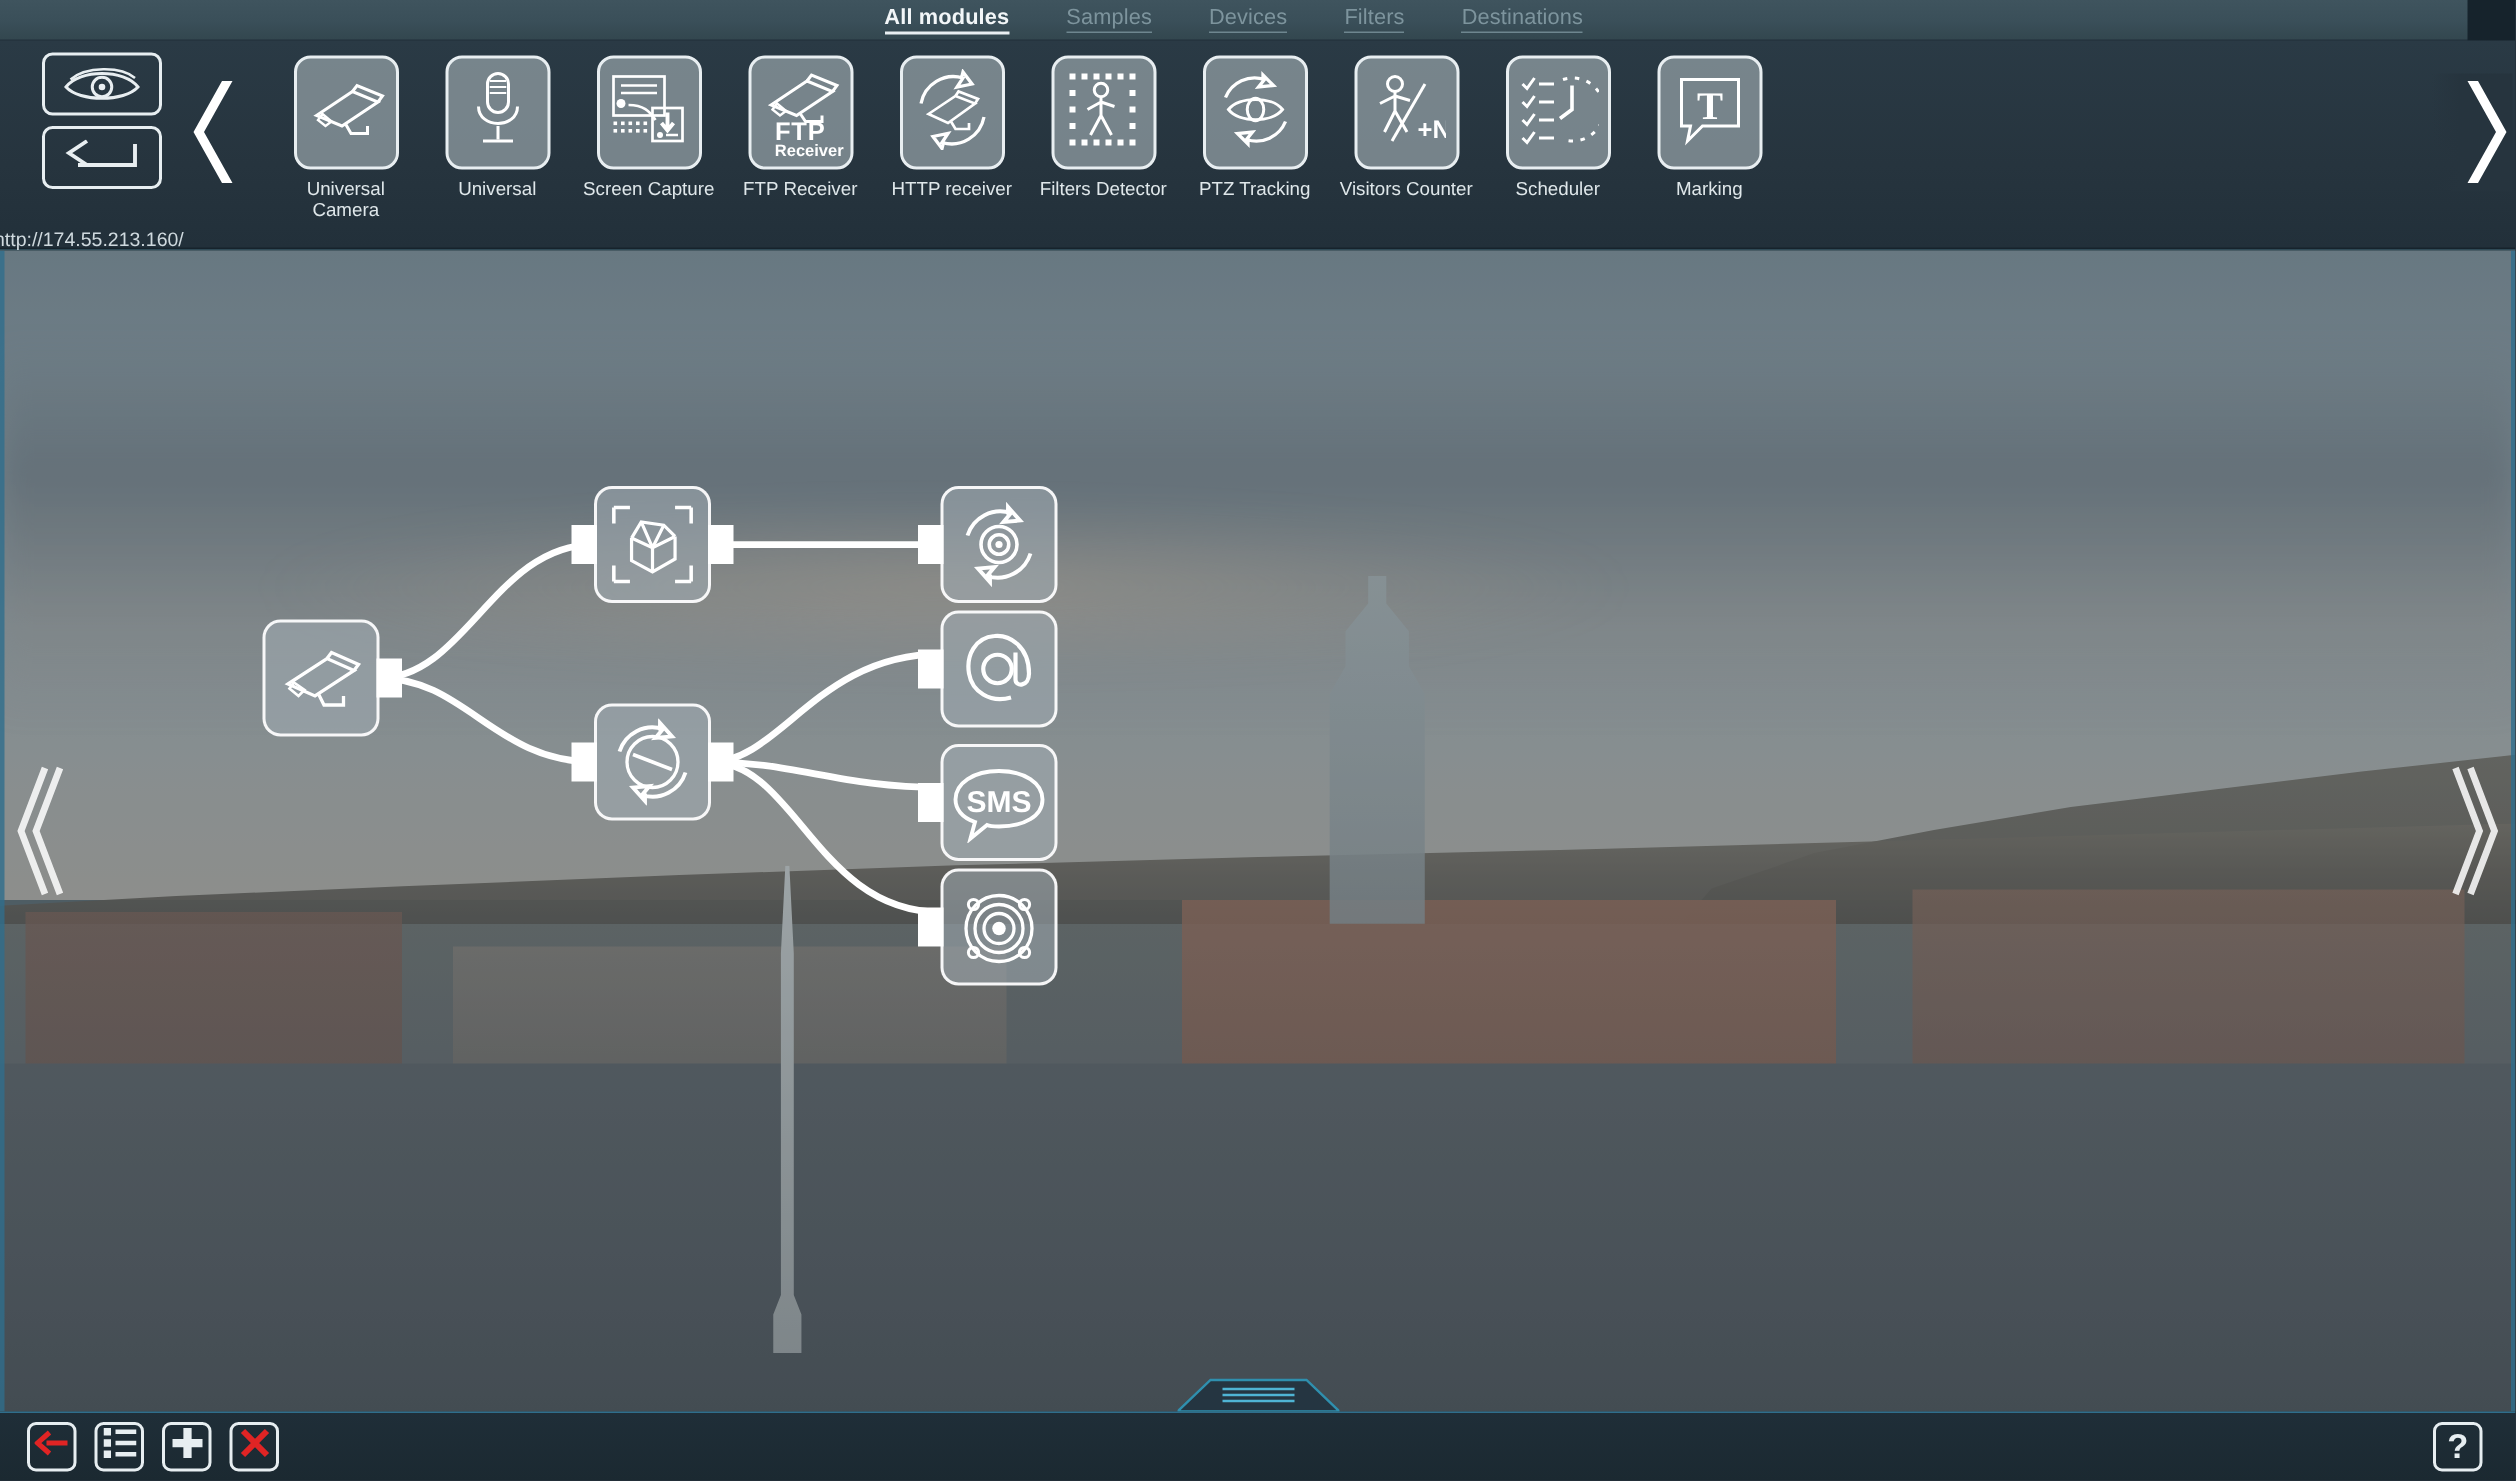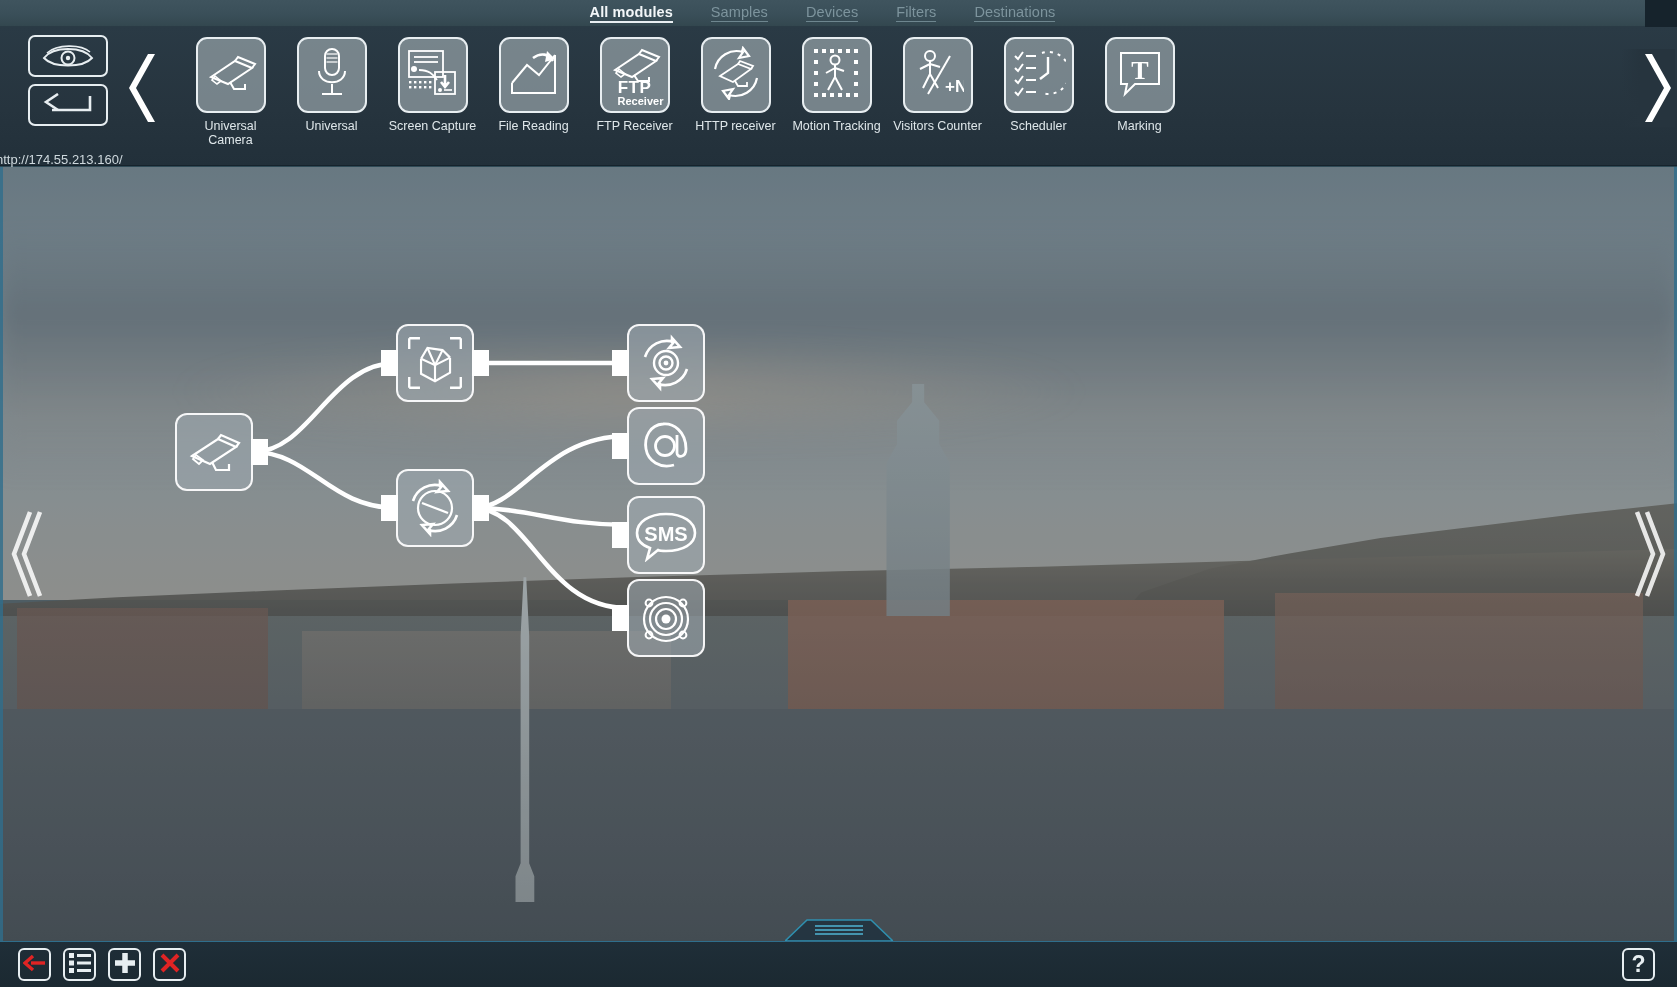--- a/index.html
+++ b/index.html
@@ -264,33 +264,20 @@
                 <rect x="12" y="38" width="2.4" height="2.4"></rect>
                   <rect x="17" y="38" width="2.4" height="2.4"></rect>
                 <rect x="22" y="38" width="2.4" height="2.4"></rect>
               </g>
             </svg>
           </span>
         </div>
         <div class="mlabel">Screen Capture</div>
       </div>
 
-      <div class="module">
-        <div class="tile">
-          <span>
-            <svg width="50" height="48" viewBox="0 0 50 48">
-              <path d="M3 34 L18 16 L30 26 L46 6" fill="none" stroke="#fff" stroke-width="2"></path>
-              <path d="M3 34 L3 44 L46 44 L46 6" fill="none" stroke="#fff" stroke-width="2"></path>
-              <path d="M24 9 C32 3, 40 5, 44 12" fill="none" stroke="#fff" stroke-width="2.6"></path>
-              <path d="M38 2 L46 10 L36 13 Z" fill="#fff"></path>
-            </svg>
-          </span>
-        </div>
-        <div class="mlabel">File Reading</div>
-      </div>
 
 
       <div class="module">
         <div class="tile">
           <span>
             <svg width="52" height="34" viewBox="0 0 52 34" style="margin-bottom:16px">
               <path d="M6 22 L30 6 L47 13 L23 29 Z" fill="none" stroke="#fff" stroke-width="2"></path>
               <path d="M30 6 L33 2 L50 9 L47 13" fill="none" stroke="#fff" stroke-width="2"></path>
               <path d="M10 21 L16 26 L12 29 L7 25 Z" fill="none" stroke="#fff" stroke-width="1.6"></path>
               <path d="M25 27 L29 33 L40 33 L40 29" fill="none" stroke="#fff" stroke-width="2"></path>
@@ -341,23 +328,36 @@
                   <rect x="3" y="36" width="4" height="4"></rect>
                 <rect x="43" y="14" width="4" height="4"></rect>
                   <rect x="43" y="25" width="4" height="4"></rect>
                   <rect x="43" y="36" width="4" height="4"></rect>
               </g>
               <circle cx="24" cy="14" r="4.5" fill="none" stroke="#fff" stroke-width="2"></circle>
               <path d="M24 19 L24 31 M24 22 L15 27 M24 22 L33 25 M24 31 L17 44 M24 31 L31 44" fill="none" stroke="#fff" stroke-width="2"></path>
             </svg>
           </span>
         </div>
-        <div class="mlabel">Motion Tracking</div>
-      </div>
-
+        <div class="mlabel">Filters Detector</div>
+      </div>
+
+      <div class="module">
+        <div class="tile">
+          <span>
+            <svg width="56" height="54" viewBox="0 0 56 54">
+              <path d="M10 27 C17 18, 39 18, 46 27 C39 36, 17 36, 10 27 Z" fill="none" stroke="#fff" stroke-width="2"></path>
+              <ellipse cx="28" cy="27" rx="5.5" ry="7.5" fill="none" stroke="#fff" stroke-width="2"></ellipse>
+              <path d="M8 19 A21 21 0 0 1 34 7 L30 12 L40 11 L33 4 L33 8" fill="none" stroke="#fff" stroke-width="2.2"></path>
+              <path d="M48 35 A21 21 0 0 1 22 47 L26 42 L16 43 L23 50 L23 46" fill="none" stroke="#fff" stroke-width="2.2"></path>
+            </svg>
+          </span>
+        </div>
+        <div class="mlabel">PTZ Tracking</div>
+      </div>
 
       <div class="module">
         <div class="tile">
           <span>
             <svg width="52" height="54" viewBox="0 0 52 54">
               <circle cx="18" cy="10" r="5" fill="none" stroke="#fff" stroke-width="2"></circle>
               <path d="M18 15 L18 28 M18 18 L8 23 M18 18 L28 21 M18 28 L11 42 M18 28 L26 42" fill="none" stroke="#fff" stroke-width="2"></path>
               <line x1="38" y1="10" x2="16" y2="48" stroke="#fff" stroke-width="2"></line>
               <text x="33" y="46" font-family="Liberation Sans, sans-serif" font-size="17" font-weight="bold" fill="#fff">+N</text>
             </svg>

